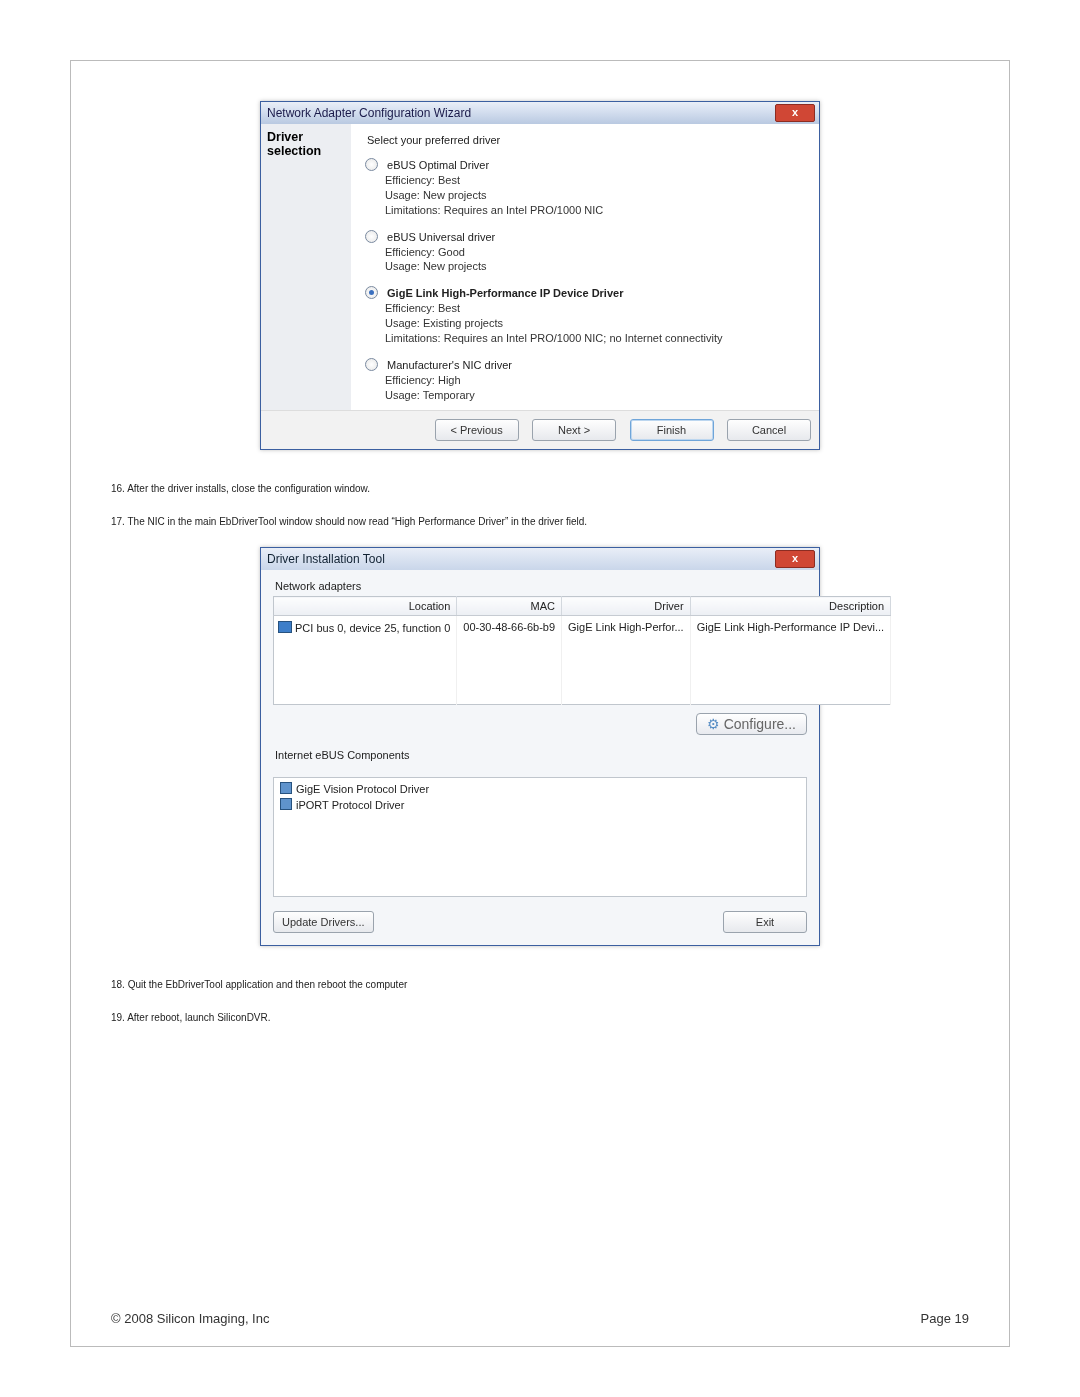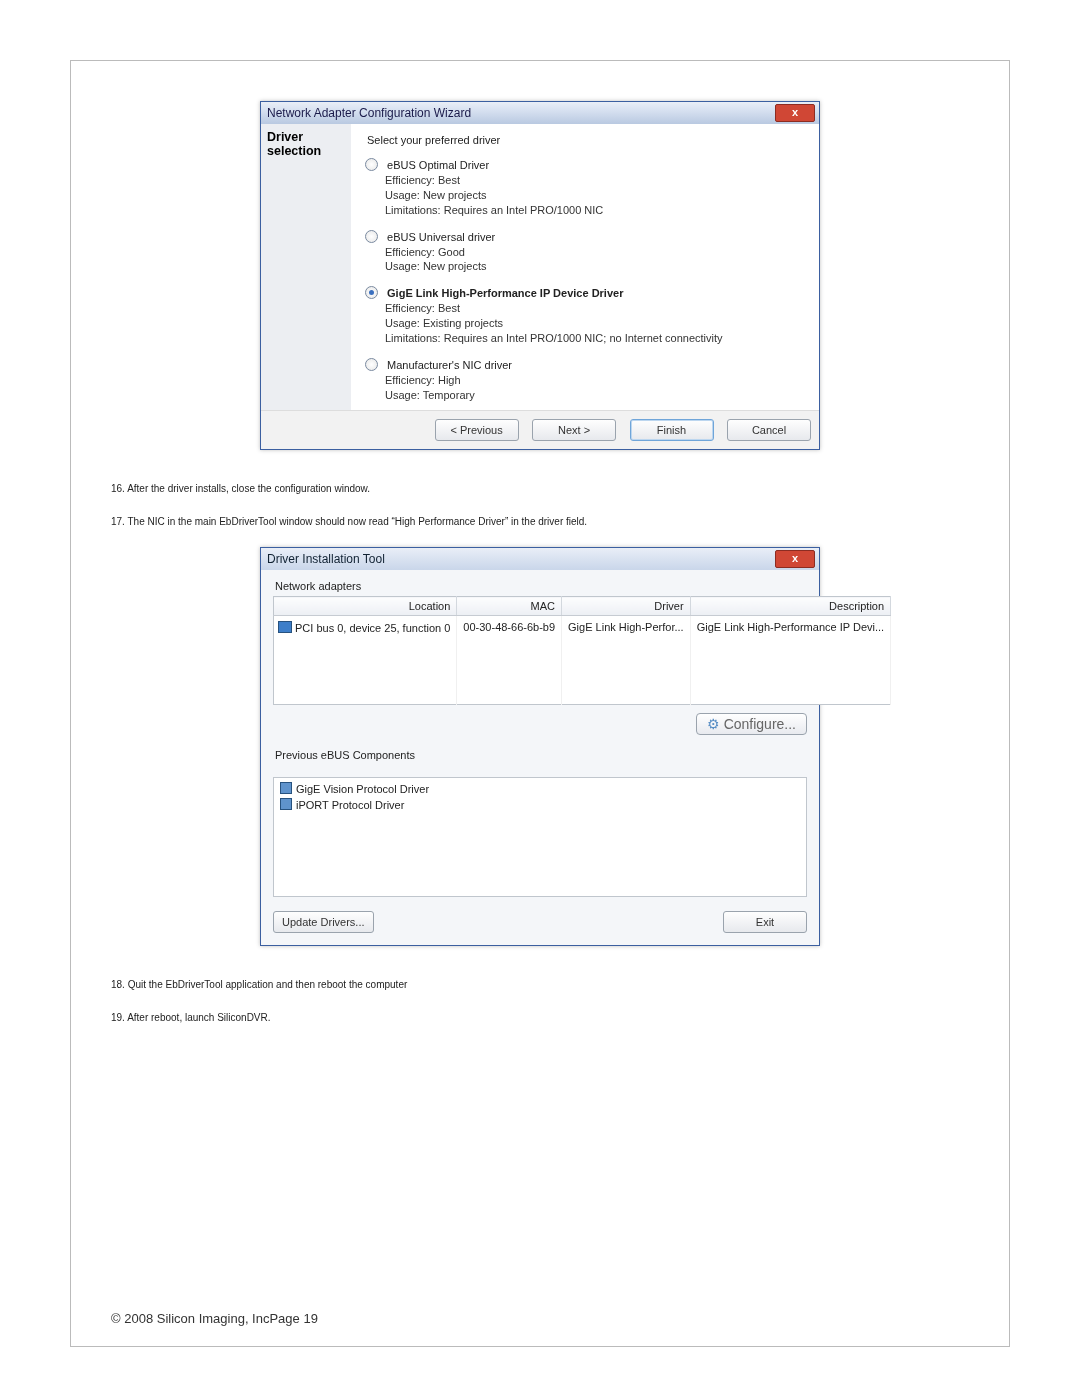--- a/index.html
+++ b/index.html
@@ -48,21 +48,21 @@
   .cfg-row{text-align:right;margin:8px 0 14px 0}
   .cfg-btn{display:inline-block;border:1px solid #9aa3ad;border-radius:4px;background:linear-gradient(#fff,#e8eaef);
     padding:2px 10px;font-size:14px;color:#666}
   .cfg-btn .gear{color:#5a8fc5;margin-right:4px}
   .component-list{border:1px solid #c0c6cd;background:#fff;height:110px;padding:4px 6px;margin-top:16px}
   .component-list .item{font-size:11px;line-height:1.45}
   .drv-ico{display:inline-block;width:10px;height:10px;border:1px solid #27527f;background:#5f93cc;margin-right:4px;vertical-align:-1px}
   .dit-footer{display:flex;justify-content:space-between;margin-top:14px}
   .dit-footer .wbtn{margin-left:0}
   
-  .pagefoot{position:absolute;left:40px;right:40px;bottom:20px;display:flex;
+  .pagefoot{position:absolute;left:40px;right:40px;bottom:20px;display:flex;justify-content:space-between;
     font-size:13px;color:#333}
 </style>
 </head>
 <body>
 
 <div class="page">
   <div class="page-frame">
 
     <div class="center-wrap">
       <div class="win">
@@ -176,21 +176,21 @@
                   <td></td>
                   <td></td>
                   <td></td>
                 </tr>
           </tbody>
             </table>
           <div class="cfg-row">
             <span class="cfg-btn"><span class="gear">⚙</span><span>Configure...</span></span>
           </div>
 
-          <div class="group-label">Previous eBUS Components</div>
+          <div class="group-label">Internet eBUS Components</div>
           <div class="component-list">
             <div class="item"><span class="drv-ico"></span><span>GigE Vision Protocol Driver</span></div>
             <div class="item"><span class="drv-ico"></span><span>iPORT Protocol Driver</span></div>
           </div>
 
           <div class="dit-footer">
             <span class="wbtn">Update Drivers...</span>
             <span class="wbtn">Exit</span>
           </div>
         </div>

